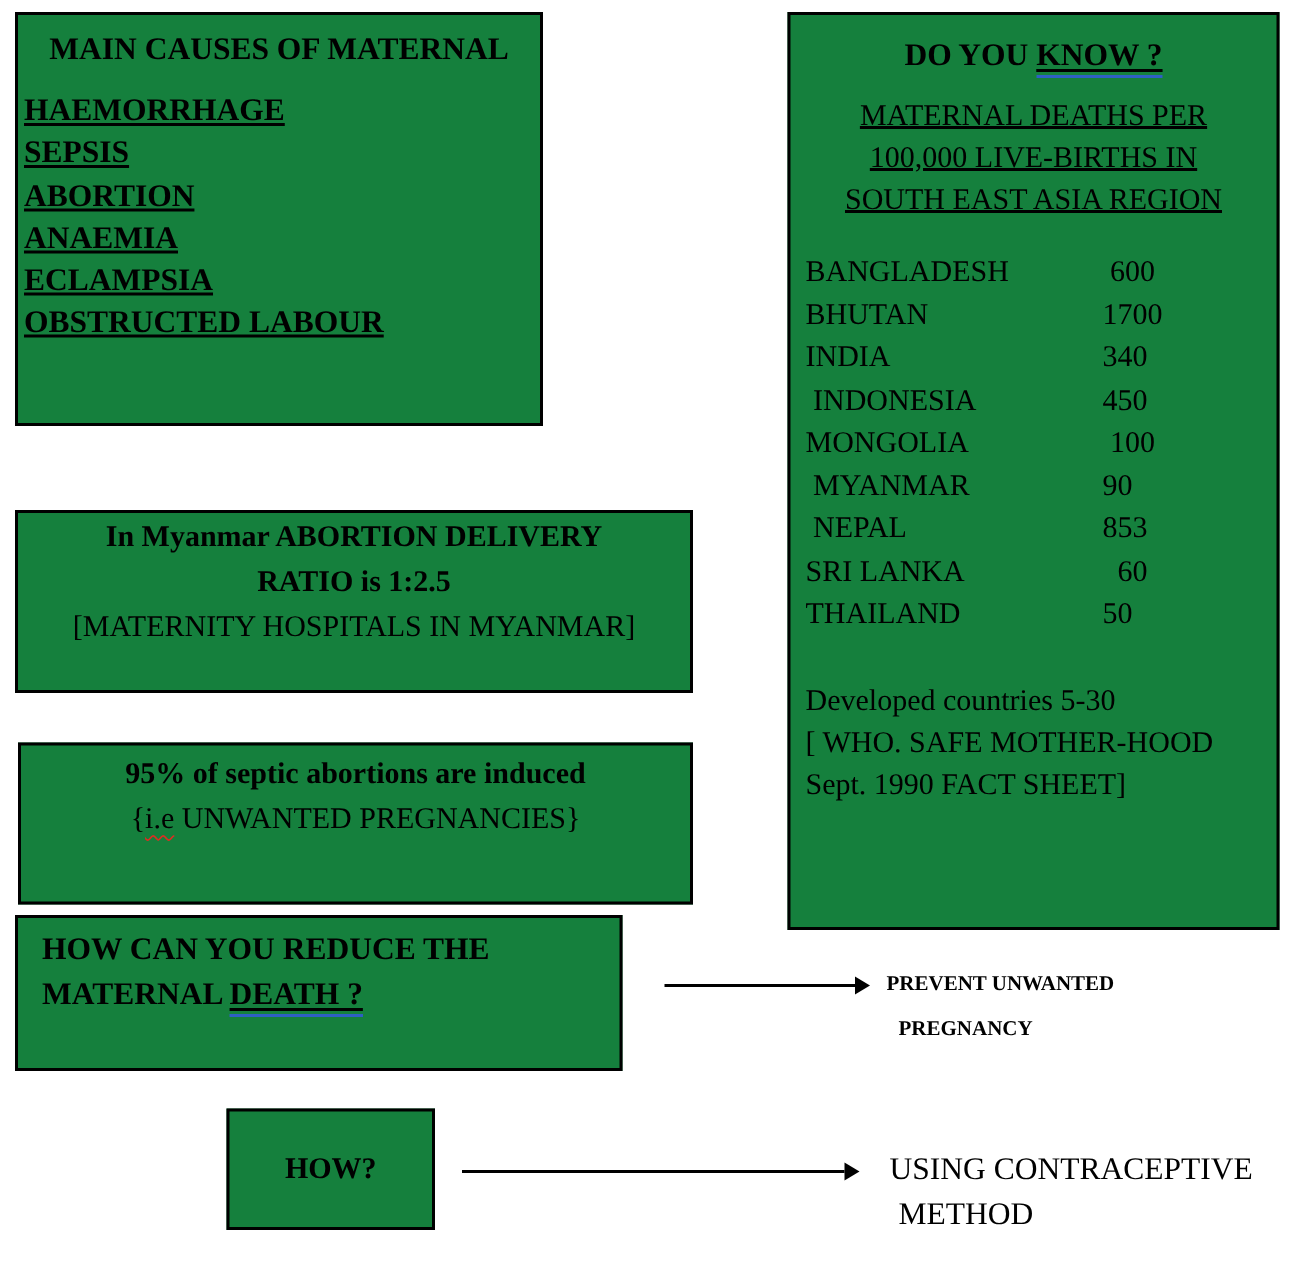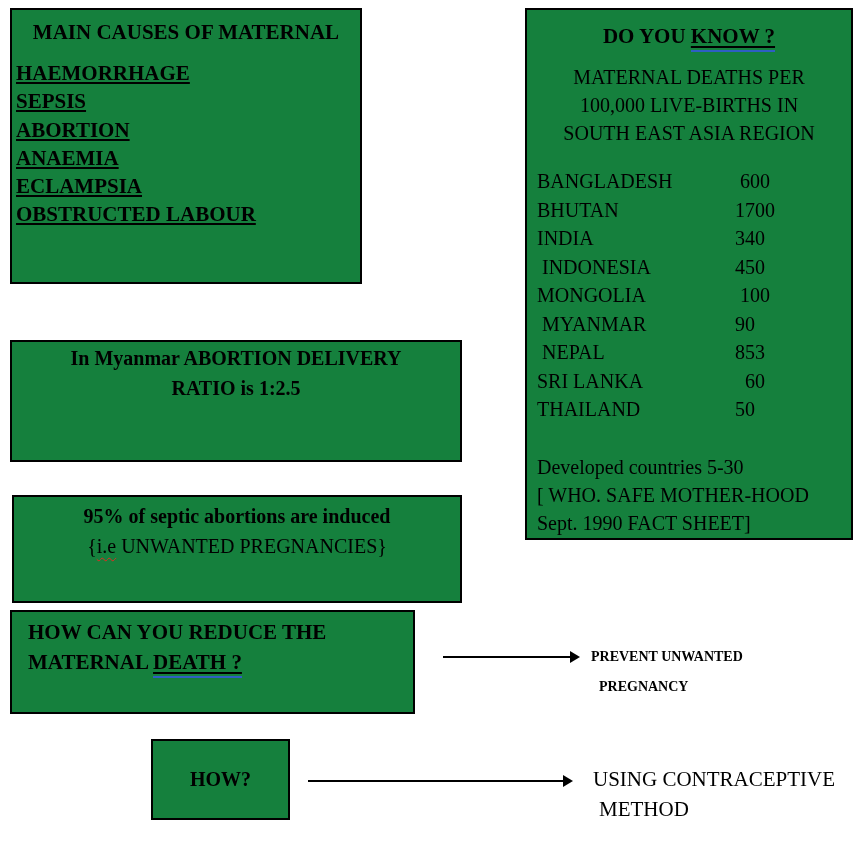--- a/index.html
+++ b/index.html
@@ -22,23 +22,23 @@
     box-sizing: border-box;
   }
   .line { white-space: pre; }
 
   
   #causes-box { left: 10px; top: 8px; width: 352px; height: 276px; }
   #causes-box .title { padding-top: 8px; text-align: center; font-weight: bold; font-size: 21px; line-height: 29px; }
   #causes-box .items { margin-top: 12px; padding-left: 4px; font-weight: bold; font-size: 21px; line-height: 28.3px; text-decoration: underline; }
 
   
-  #know-box { left: 525px; top: 8px; width: 328px; height: 532px; font-size: 20px; }
+  #know-box { left: 525px; top: 8px; width: 328px; height: 612px; font-size: 20px; }
   #know-box .title { padding-top: 12px; text-align: center; font-weight: bold; font-size: 21px; line-height: 28px; }
-  #know-box .subtitle { margin-top: 13px; text-align: center; line-height: 28px; }
+  #know-box .subtitle { margin-top: 13px; text-align: center; line-height: 28px; text-decoration: underline; }
   #know-box .countries { margin-top: 20px; padding-left: 10px; }
   .crow { position: relative; line-height: 28.5px; }
   .cname { white-space: pre; }
   .cval { position: absolute; left: 198px; top: 0; white-space: pre; }
   #know-box .footer { margin-top: 29px; padding-left: 10px; line-height: 28px; }
 
   
   #ratio-box { left: 10px; top: 340px; width: 452px; height: 122px; text-align: center; font-size: 20px; line-height: 30px; padding-top: 1px; }
   #ratio-box .b { font-weight: bold; }
 
@@ -125,20 +125,21 @@
   <div class="footer">
     <div class="line">Developed countries 5-30</div>
     <div class="line">[ WHO. SAFE MOTHER-HOOD</div>
     <div class="line">Sept. 1990 FACT SHEET]</div>
   </div>
 </div>
 
 <div class="box" id="ratio-box">
   <div class="line b">In Myanmar ABORTION DELIVERY</div>
   <div class="line b">RATIO is 1:2.5</div>
+  <div class="line">[MATERNITY HOSPITALS IN MYANMAR]</div>
 </div>
 
 <div class="box" id="septic-box">
   <div class="line b">95% of septic abortions are induced</div>
   <div class="line"><span>{</span><span class="squiggle">i.e</span><span> UNWANTED PREGNANCIES}</span></div>
 </div>
 
 <div class="box" id="reduce-box">
   <div class="line">HOW CAN YOU REDUCE THE</div>
   <div class="line"><span>MATERNAL </span><span class="blue-dbl">DEATH ?</span></div>

